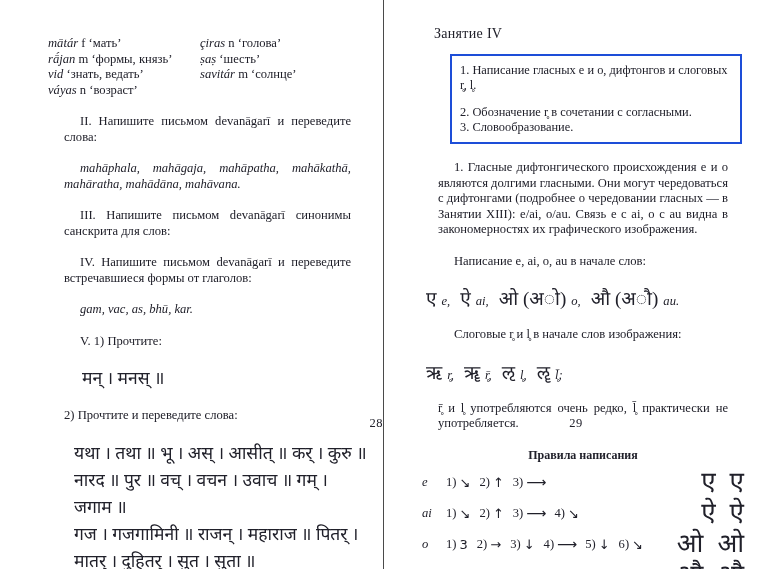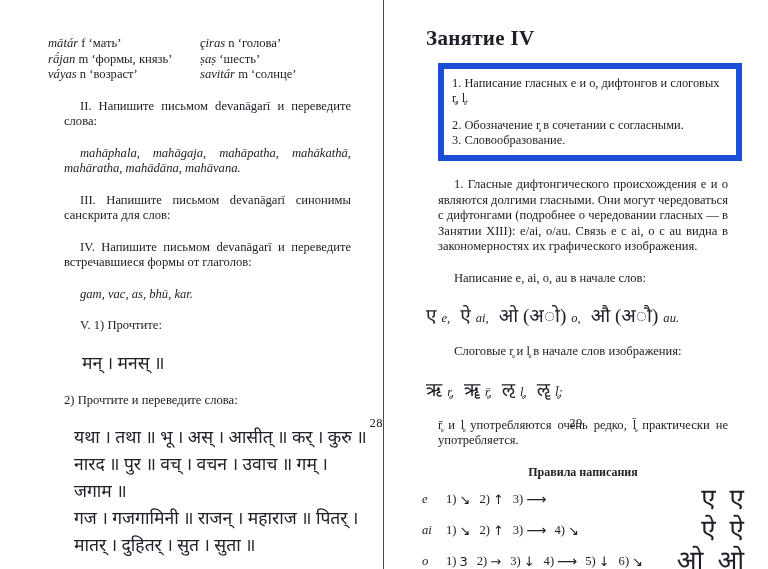--- a/index.html
+++ b/index.html
@@ -29,22 +29,22 @@
   
   .dev{font-family:serif;}
   .devblock{font-size:17.5px;line-height:27px;margin:6px 0 6px 26px;}
   .devblock.centered{margin-left:34px;}
 
   .pagenum{position:absolute;bottom:30px;font-size:12.5px;letter-spacing:.5px;}
   .pagenum-left{left:0;width:383px;text-align:right;}
   .pagenum-right{left:0;width:100%;text-align:center;}
 
   
-  .title{font-size:21px;font-weight:bold;margin:0 0 12px 4px;letter-spacing:.3px;}
-  .topicbox{border:6px solid #1d4ed8;margin:0 2px 12px 16px;padding:7px 8px 7px 8px;
+  .title{font-size:14px;font-weight:normal;margin:0 0 12px 12px;letter-spacing:.3px;}
+  .topicbox{border:2px solid #1d4ed8;margin:0 2px 12px 28px;padding:7px 8px 7px 8px;
     font-size:12.4px;line-height:15px;}
   .topicbox .ti{margin:0;}
   .topicbox .ti.sp{margin-bottom:12px;}
 
   .vline{display:flex;align-items:baseline;margin:5px 0 4px 4px;}
   .vline .dev{font-size:19px;}
   .vline .lat{font-style:italic;font-size:12.6px;margin:0 10px 0 5px;}
 
   .rules-title{text-align:center;font-weight:bold;font-size:12px;margin:7px 0 4px 0;}
 
@@ -61,20 +61,21 @@
 </head>
 <body>
 
 <div class="spread">
 
   <section class="page page-left">
     <div class="vocab">
       <div class="vcol1" id="vcol1">
           <div class="vrow"><span class="term">mātár</span> f <span>‘мать’</span></div>
           <div class="vrow"><span class="term">rā́jan</span> m <span>‘формы, князь’</span></div>
+          <div class="vrow"><span class="term">vid</span> <span>‘знать, ведать’</span></div>
           <div class="vrow"><span class="term">váyas</span> n <span>‘возраст’</span></div>
         </div>
       <div class="vcol2" id="vcol2">
           <div class="vrow"><span class="term">çiras</span> n <span>‘голова’</span></div>
           <div class="vrow"><span class="term">ṣaṣ</span> <span>‘шесть’</span></div>
           <div class="vrow"><span class="term">savitár</span> m <span>‘солнце’</span></div>
         </div>
     </div>
 
     <p class="para indent">II. Напишите письмом devanāgarī и переведите слова:</p>

